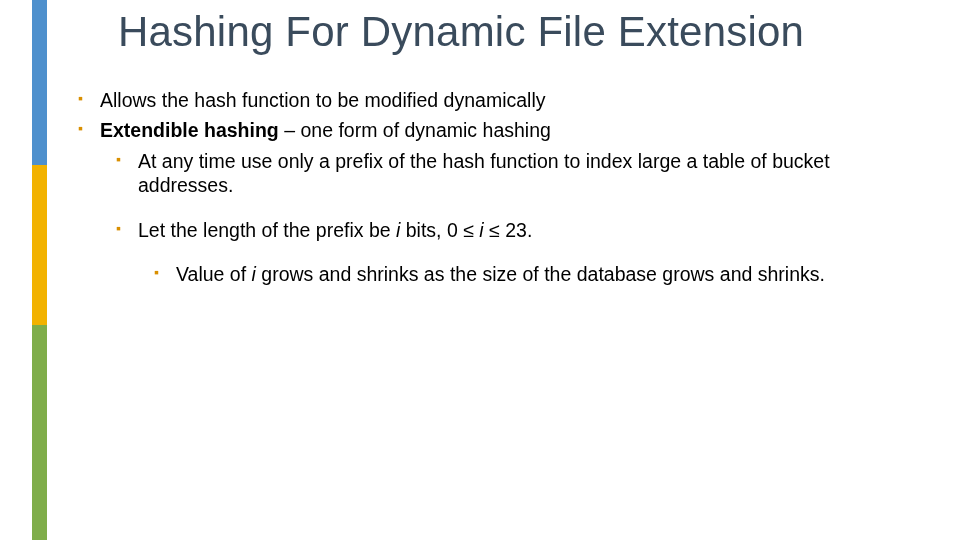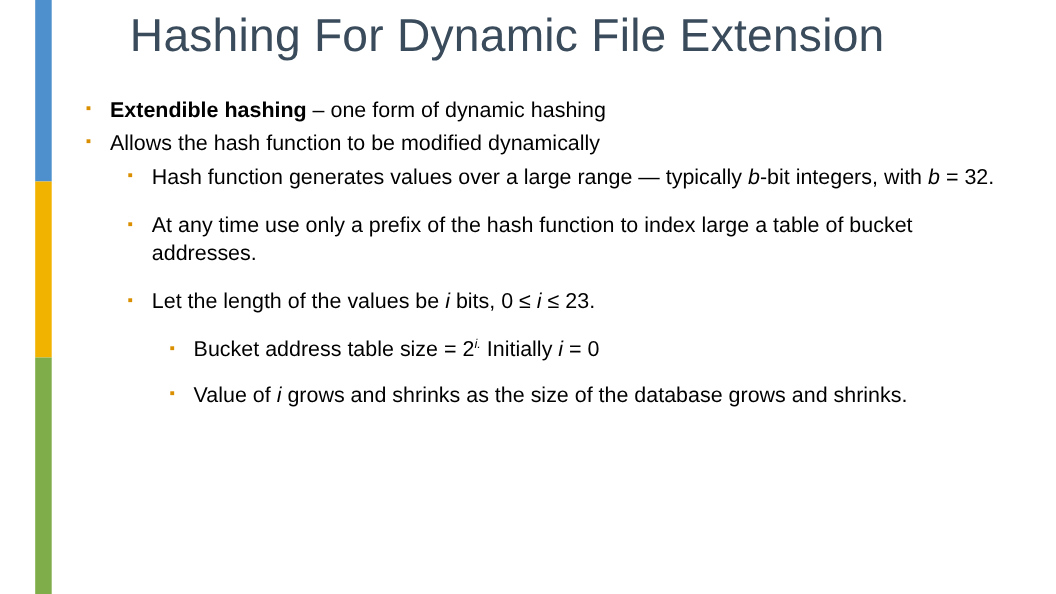--- a/index.html
+++ b/index.html
@@ -26,42 +26,36 @@
 <div class="slide">
   <div class="stripe-blue"></div>
   <div class="stripe-gold"></div>
   <div class="stripe-green"></div>
 
   <div class="title">Hashing For Dynamic File Extension</div>
 
   <div class="content">
 
     <div class="b1">
+      <span>Allows the hash function to be modified dynamically</span>
+    </div>
+
+    <div class="b1">
       <span class="bold">Extendible hashing</span><span> – one form of dynamic hashing</span>
     </div>
 
-    <div class="b1">
-      <span>Allows the hash function to be modified dynamically</span>
-    </div>
-
-    <div class="b2">
-      <span>Hash function generates values over a large range — typically </span><span class="ital">b</span><span>-bit integers, with </span><span class="ital">b</span><span> = 32.</span>
-    </div>
 
     <div class="b2">
       <span>At any time use only a prefix of the hash function to index large a table of bucket addresses.</span>
     </div>
 
     <div class="b2">
-      <span>Let the length of the values be </span><span class="ital">i</span><span> bits,  0 </span><span>≤</span><span class="ital"> i </span><span>≤</span><span> 23.</span>
+      <span>Let the length of the prefix be </span><span class="ital">i</span><span> bits,  0 </span><span>≤</span><span class="ital"> i </span><span>≤</span><span> 23.</span>
     </div>
 
-    <div class="b3">
-      <span>Bucket address table size = 2</span><span class="sup">i.</span><span>  Initially </span><span class="ital">i</span><span> = 0</span>
-    </div>
 
     <div class="b3">
       <span>Value of </span><span class="ital">i</span><span> grows and shrinks as the size of the database grows and shrinks.</span>
     </div>
 
 
   </div>
 </div>
 
 </body></html>

